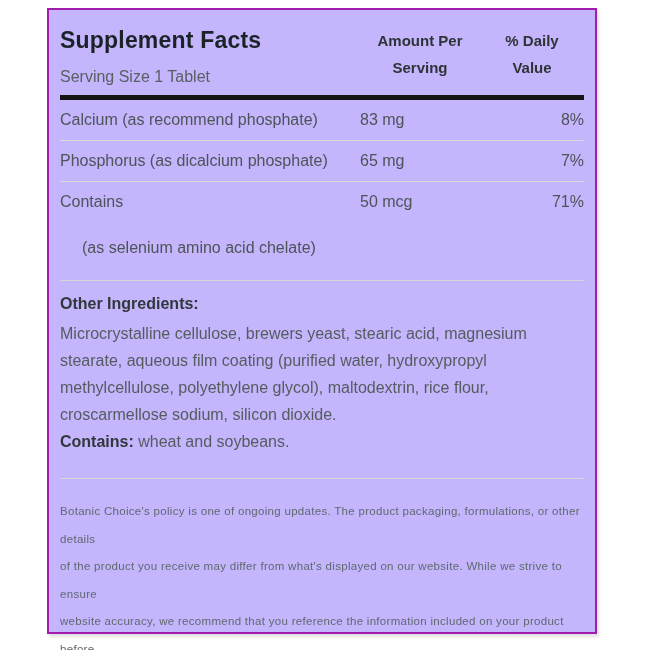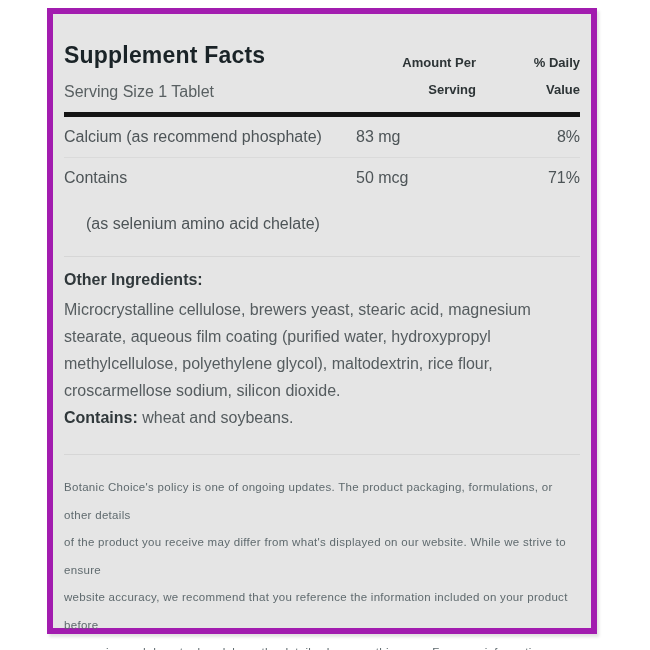--- a/index.html
+++ b/index.html
@@ -6,51 +6,50 @@
   html, body {
     width: 650px; height: 650px;
     background: #ffffff;
     font-family: "Liberation Sans", sans-serif;
     overflow: hidden;
   }
   .panel {
     position: absolute;
     left: 47px; top: 8px;
     width: 550px; height: 626px;
-    background: #e5e5e5;
-    border: 6px solid #a21caf;
+    background: #c4b5fd;
+    border: 2px solid #a21caf;
     box-shadow: 2px 3px 3px rgba(0,0,0,0.12);
-    padding: 15px 11px;
+    padding: 4px 11px;
   }
   
   .hdr-grid {
     display: grid;
     grid-template-columns: 1fr 120px 104px;
     margin-top: 13px;
   }
   .panel-title {
     font-size: 23px;
     font-weight: bold;
     color: #1a2327;
     line-height: 26px;
     letter-spacing: 0.2px;
   }
   .serving-size {
     font-size: 16px;
     color: #596062;
     margin-top: 15px;
   }
   .col-head {
-    font-size: 13px;
+    font-size: 15px;
     font-weight: bold;
     color: #2d3436;
-    text-align: right;
+    text-align: center;
     line-height: 27px;
     white-space: pre-line;
-    margin-top: 7px;
   }
   .thick-bar {
     height: 5px;
     background: #141414;
     margin-top: 9px;
   }
   
   .nrow {
     display: grid;
     grid-template-columns: 1fr 120px 104px;
@@ -121,20 +120,25 @@
   </div>
 
   <div class="thick-bar"></div>
 
   <div class="nrow bordered">
     <div class="cell-name">Calcium (as recommend phosphate)</div>
     <div class="cell-amount">83 mg</div>
     <div class="cell-dv">8%</div>
   </div>
 
+  <div class="nrow bordered">
+    <div class="cell-name">Phosphorus (as dicalcium phosphate)</div>
+    <div class="cell-amount">65 mg</div>
+    <div class="cell-dv">7%</div>
+  </div>
 
   <div class="nrow">
     <div class="cell-name">Contains</div>
     <div class="cell-amount">50 mcg</div>
     <div class="cell-dv">71%</div>
   </div>
 
   <div class="sub-row">(as selenium amino acid chelate)</div>
 
   <hr class="divider">

